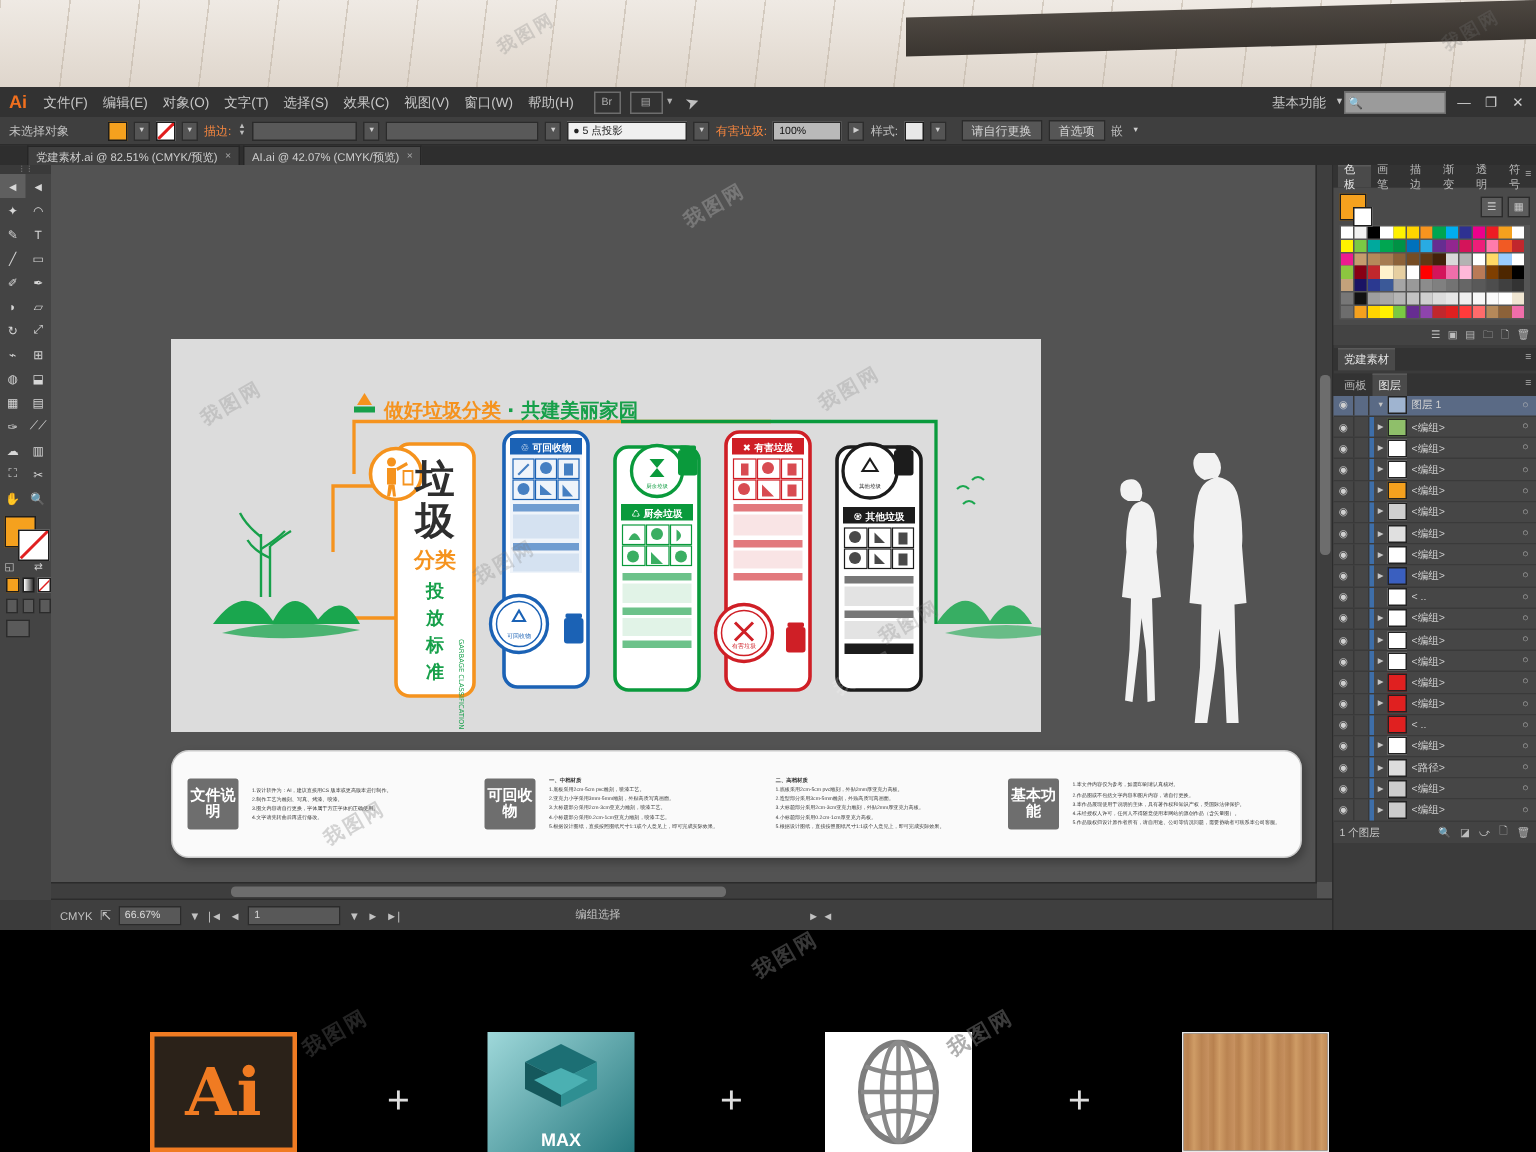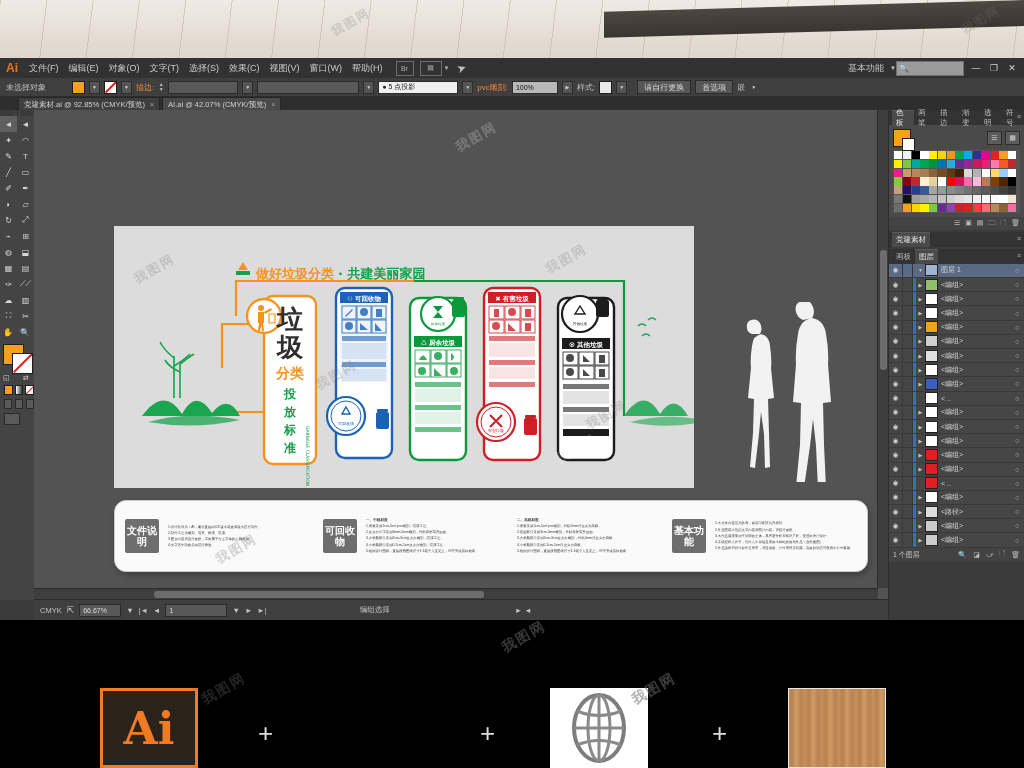--- a/index.html
+++ b/index.html
@@ -174,35 +174,35 @@
       <div class="swatch-stroke"></div>
       <div class="mini-caret">▼</div>
       <div class="cb-label warn">描边:</div>
       <div class="spin">▲<br>▼</div>
       <div class="cb-field" style="width:62px"></div>
       <div class="mini-caret">▼</div>
       <div class="cb-field" style="width:94px"></div>
       <div class="mini-caret">▼</div>
       <div class="cb-field" style="width:72px;background:#f0f0f0;color:#222">● 5 点投影</div>
       <div class="mini-caret">▼</div>
-      <div class="cb-label warn">pvc雕刻:</div>
+      <div class="cb-label warn">有害垃圾:</div>
       <div class="cb-field" style="width:38px;background:#b9b9b9;color:#111">100%</div>
       <div class="mini-caret">▶</div>
       <div class="cb-label">样式:</div>
       <div class="swatch-fill" style="background:#e8e8e8"></div>
       <div class="mini-caret">▼</div>
       <div class="cb-btn" style="margin-left:6px">请自行更换</div>
       <div class="cb-btn">首选项</div>
       <div class="cb-label">嵌</div>
       <div class="mini-caret" style="border:none;background:none">▼</div>
     </div>
 
     <div class="tabbar">
       <div class="doctab">
-        <span>党建素材.ai @ 92.85% (CMYK/预览)</span>
+        <span>党建素材.ai @ 82.51% (CMYK/预览)</span>
         <span class="x">×</span>
       </div>
       <div class="doctab active">
         <span>AI.ai @ 42.07% (CMYK/预览)</span>
         <span class="x">×</span>
       </div>
     </div>
 
     <div class="toolpanel">
       <div style="height:6px;background:#3a3a3a;display:flex;align-items:center;justify-content:center;color:#999;font-size:5px;">⋮⋮</div>
@@ -507,21 +507,21 @@
       <span class="sb-t">CMYK</span>
       <span class="sb-t" style="font-size:9px">⇱</span>
       <div class="sb-field" style="width:34px">66.67%</div>
       <span class="sb-t">▼</span>
       <span class="sb-t">|◄</span>
       <span class="sb-t">◄</span>
       <div class="sb-field" style="width:54px">1</div>
       <span class="sb-t">▼</span>
       <span class="sb-t">►</span>
       <span class="sb-t">►|</span>
-      <span class="sb-t" style="margin-left:88px">编组选择</span>
+      <span class="sb-t" style="margin-left:112px">编组选择</span>
       <span class="sb-t" style="margin-left:120px">► ◄</span>
     </div>
 
     <div class="dock">
 
       <div class="panel-tabs" id="swtabs">
           <div class="ptab active">色板</div>
           <div class="ptab">画笔</div>
           <div class="ptab">描边</div>
           <div class="ptab">渐变</div>
@@ -852,20 +852,31 @@
 
   <div class="promo">
 
     <div class="pitem" style="left:100px">
       <div class="ai-icon">
         <span>Ai</span>
       </div>
     </div>
     <div class="plus" style="left:258px">+</div>
 
+    <div class="pitem" style="left:325px">
+      <div class="max-icon">
+        <svg width="68" height="58" viewBox="0 0 68 58" style="position:absolute;top:4px;left:15px">
+          <polygon points="34,4 58,16 34,28 10,16" fill="#1c6f74"></polygon>
+          <polygon points="34,28 58,16 58,34 34,46" fill="#2f8f92"></polygon>
+          <polygon points="34,28 10,16 10,34 34,46" fill="#15585c"></polygon>
+          <polygon points="34,20 52,28 34,38 16,28" fill="#4bb0b2"></polygon>
+        </svg>
+        <span class="lbl">MAX</span>
+      </div>
+    </div>
     <div class="plus" style="left:480px">+</div>
 
     <div class="pitem" style="left:550px">
       <div class="globe-icon">
         <svg width="62" height="70" viewBox="0 0 62 70">
           <ellipse cx="31" cy="35" rx="25" ry="33" fill="none" stroke="#7d7d7d" stroke-width="4"></ellipse>
           <ellipse cx="31" cy="35" rx="11" ry="33" fill="none" stroke="#8a8a8a" stroke-width="3"></ellipse>
           <line x1="31" y1="2" x2="31" y2="68" stroke="#8a8a8a" stroke-width="3"></line>
           <line x1="6" y1="35" x2="56" y2="35" stroke="#8a8a8a" stroke-width="3"></line>
           <path d="M9,18 q22,9 44,0" fill="none" stroke="#8a8a8a" stroke-width="3"></path>

